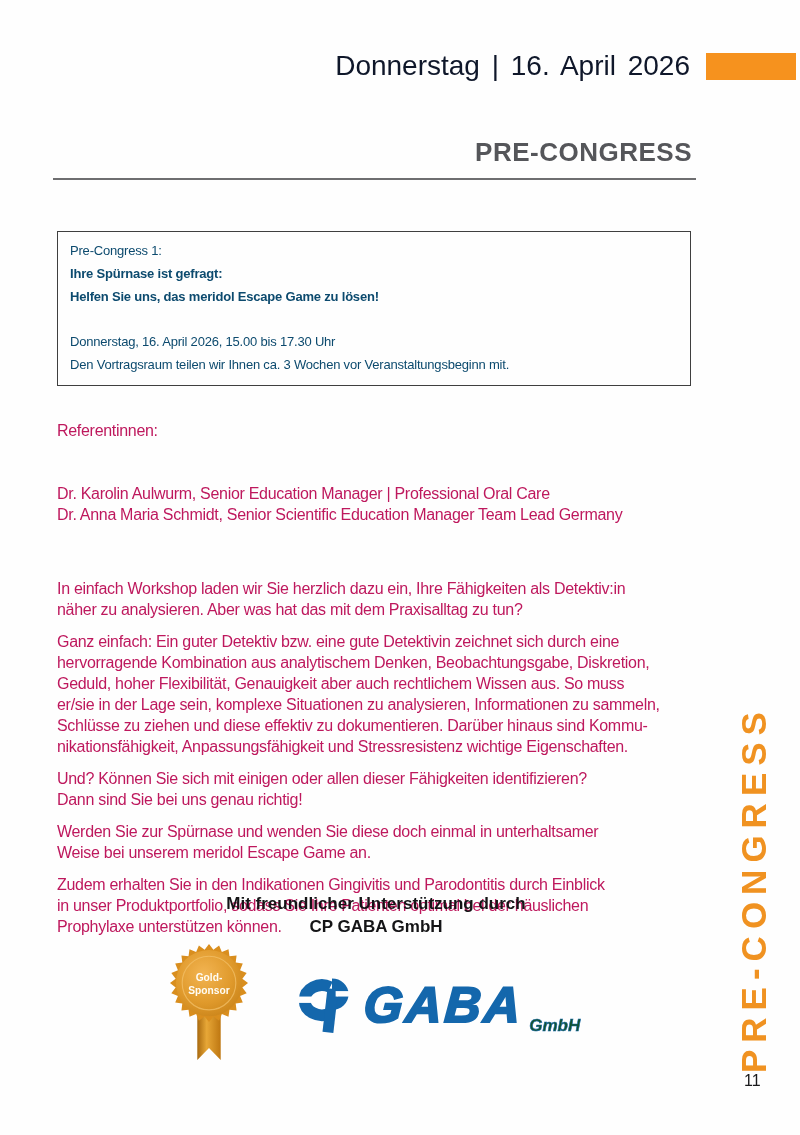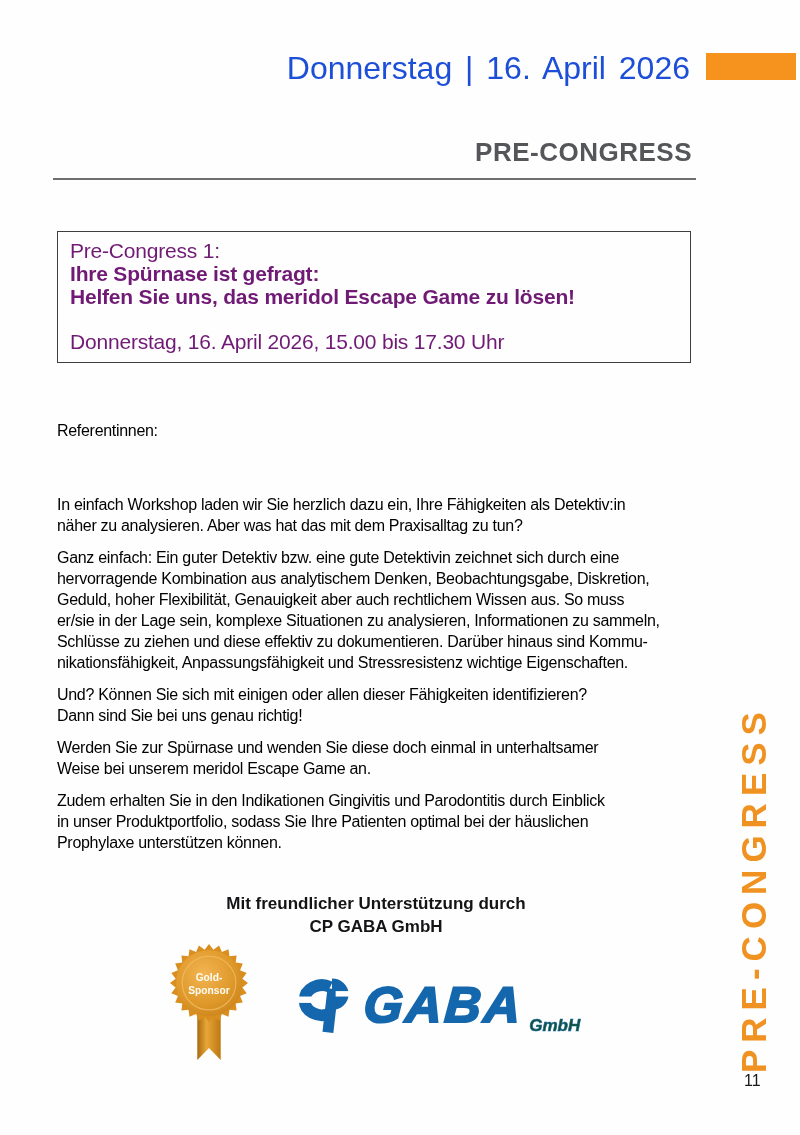--- a/index.html
+++ b/index.html
@@ -2,46 +2,46 @@
 <html><head>
 <meta charset="utf-8">
 <style>
   html,body{margin:0;padding:0;}
   body{
     width:800px;height:1135px;position:relative;background:#fefefe;
     font-family:"Liberation Sans", sans-serif;color:#333335;overflow:hidden;
   }
   
   .header-date{
-    position:absolute;top:50px;right:110px;font-size:32px;color:#1d4ed8;
+    position:absolute;top:50px;right:110px;font-size:28px;color:#0f172a;
     word-spacing:4px;white-space:pre;
   }
   .header-bar{
     position:absolute;left:706px;top:53px;width:90px;height:27px;background:#F6921E;
   }
   
   .section-title{
     position:absolute;top:137px;right:108px;font-size:26px;font-weight:bold;
     color:#55565A;letter-spacing:0.5px;
   }
   .title-rule{
     position:absolute;left:53px;top:178px;width:643px;height:2px;background:#6e6e70;
   }
   
   .info-box{
     position:absolute;left:57px;top:231px;width:634px;box-sizing:border-box;
     border:1.5px solid #3f3f3f;padding:7px 12px 9px 12px;
-    font-size:21px;line-height:23px;letter-spacing:-0.2px;color:#701a75;
+    font-size:13px;line-height:23px;letter-spacing:-0.2px;color:#0c4a6e;
   }
   .ib-bold{font-weight:bold;}
   .ib-time{margin-top:22px;}
   
   .body-copy{
     position:absolute;left:57px;top:378px;width:660px;
-    font-size:16px;line-height:21px;letter-spacing:-0.3px;color:#000000;
+    font-size:16px;line-height:21px;letter-spacing:-0.3px;color:#be185d;
   }
   .para{white-space:pre;margin:0 0 11px 0;}
   
   .sponsor-heading{
     position:absolute;left:56px;top:892px;width:640px;text-align:center;
     font-weight:bold;font-size:17px;line-height:23px;white-space:pre-line;color:#141416;
   }
   .badge{position:absolute;left:170px;top:944px;}
   .badge-text{fill:#fffdf6;font-family:"Liberation Sans",sans-serif;font-weight:bold;font-size:10.5px;text-anchor:middle;}
   .gaba-logo{
@@ -75,25 +75,28 @@
 <div class="header-bar"></div>
 
 <div class="section-title">PRE-CONGRESS</div>
 <div class="title-rule"></div>
 
 <div class="info-box">
   <div class="ib-title">Pre-Congress 1:</div>
   <div class="ib-bold">Ihre Spürnase ist gefragt:</div>
   <div class="ib-bold">Helfen Sie uns, das meridol Escape Game zu lösen!</div>
   <div class="ib-time">Donnerstag, 16. April 2026, 15.00 bis 17.30 Uhr</div>
+  <div class="ib-note">Den Vortragsraum teilen wir Ihnen ca. 3 Wochen vor Veranstaltungsbeginn mit.</div>
 </div>
 
 <div class="body-copy">
   <div class="para">
     <div>Referentinnen:</div>
+    <div style="white-space:pre;">Dr. Karolin Aulwurm, Senior Education Manager | Professional Oral Care
+Dr. Anna Maria Schmidt, Senior Scientific Education Manager Team Lead Germany</div>
   </div>
   <div class="para">In einfach Workshop laden wir Sie herzlich dazu ein, Ihre Fähigkeiten als Detektiv:in
 näher zu analysieren. Aber was hat das mit dem Praxisalltag zu tun?</div>
   <div class="para">Ganz einfach: Ein guter Detektiv bzw. eine gute Detektivin zeichnet sich durch eine
 hervorragende Kombination aus analytischem Denken, Beobachtungsgabe, Diskretion,
 Geduld, hoher Flexibilität, Genauigkeit aber auch rechtlichem Wissen aus. So muss
 er/sie in der Lage sein, komplexe Situationen zu analysieren, Informationen zu sammeln,
 Schlüsse zu ziehen und diese effektiv zu dokumentieren. Darüber hinaus sind Kommu-
 nikationsfähigkeit, Anpassungsfähigkeit und Stressresistenz wichtige Eigenschaften.</div>
   <div class="para">Und? Können Sie sich mit einigen oder allen dieser Fähigkeiten identifizieren?

